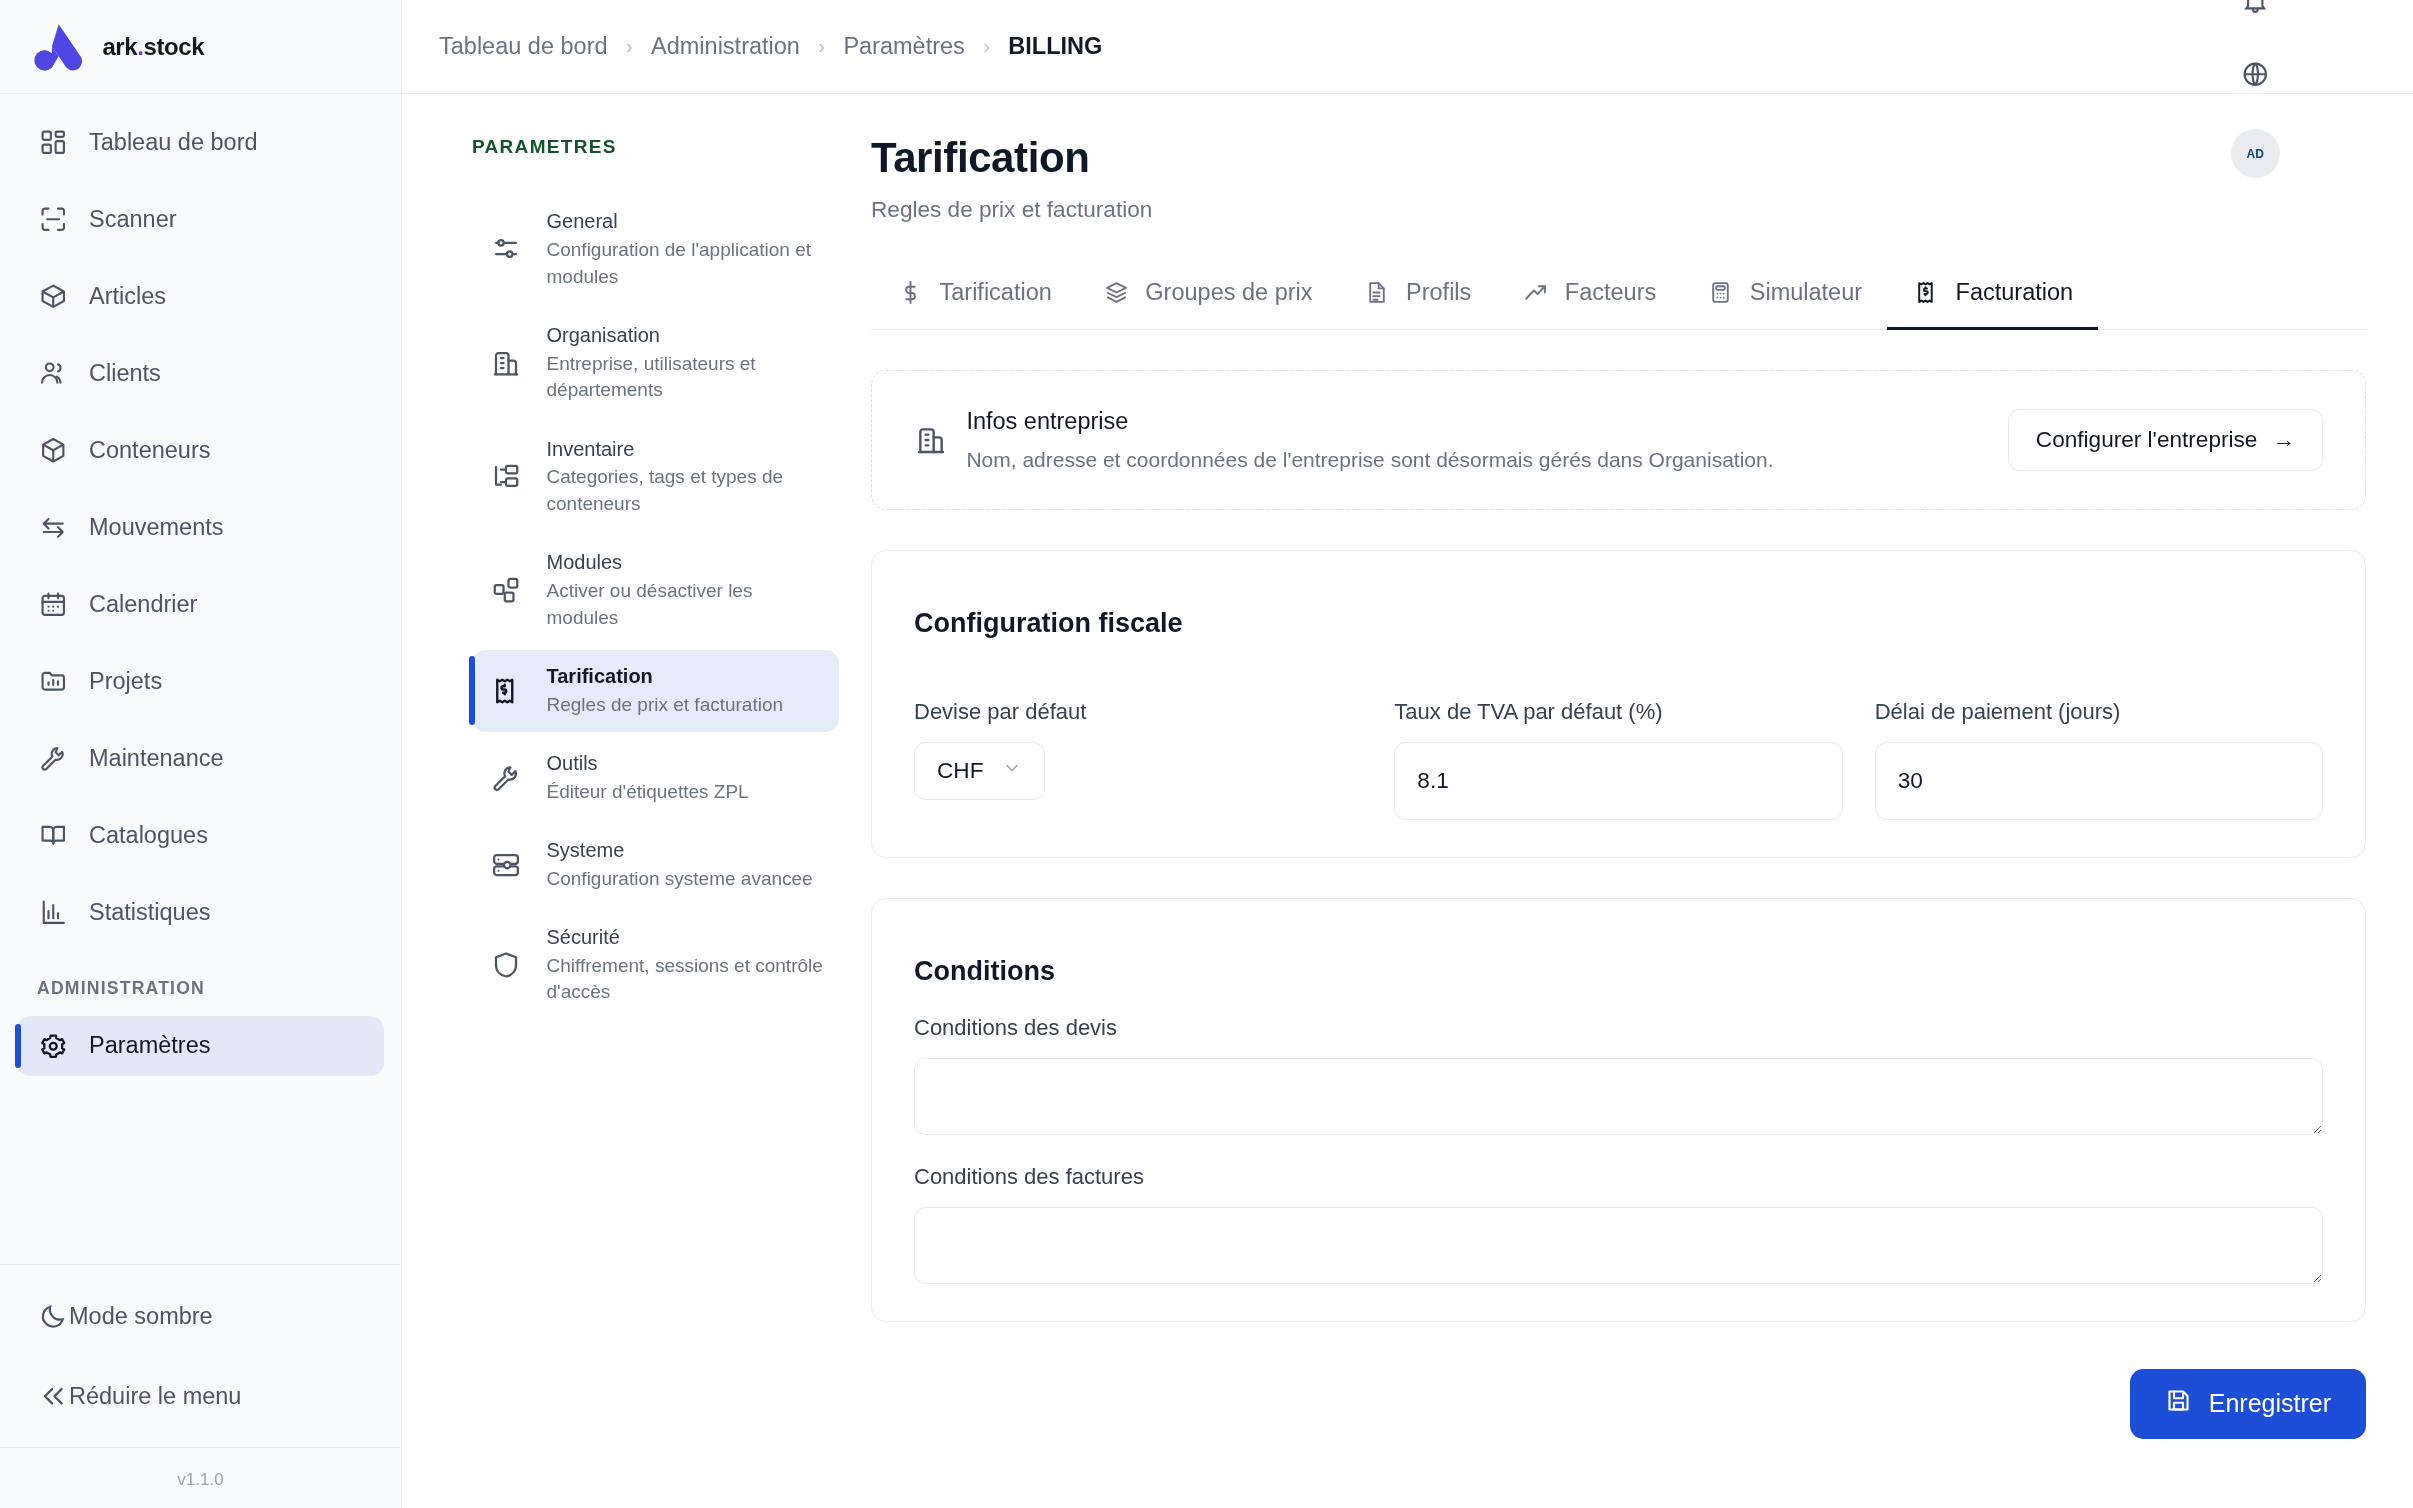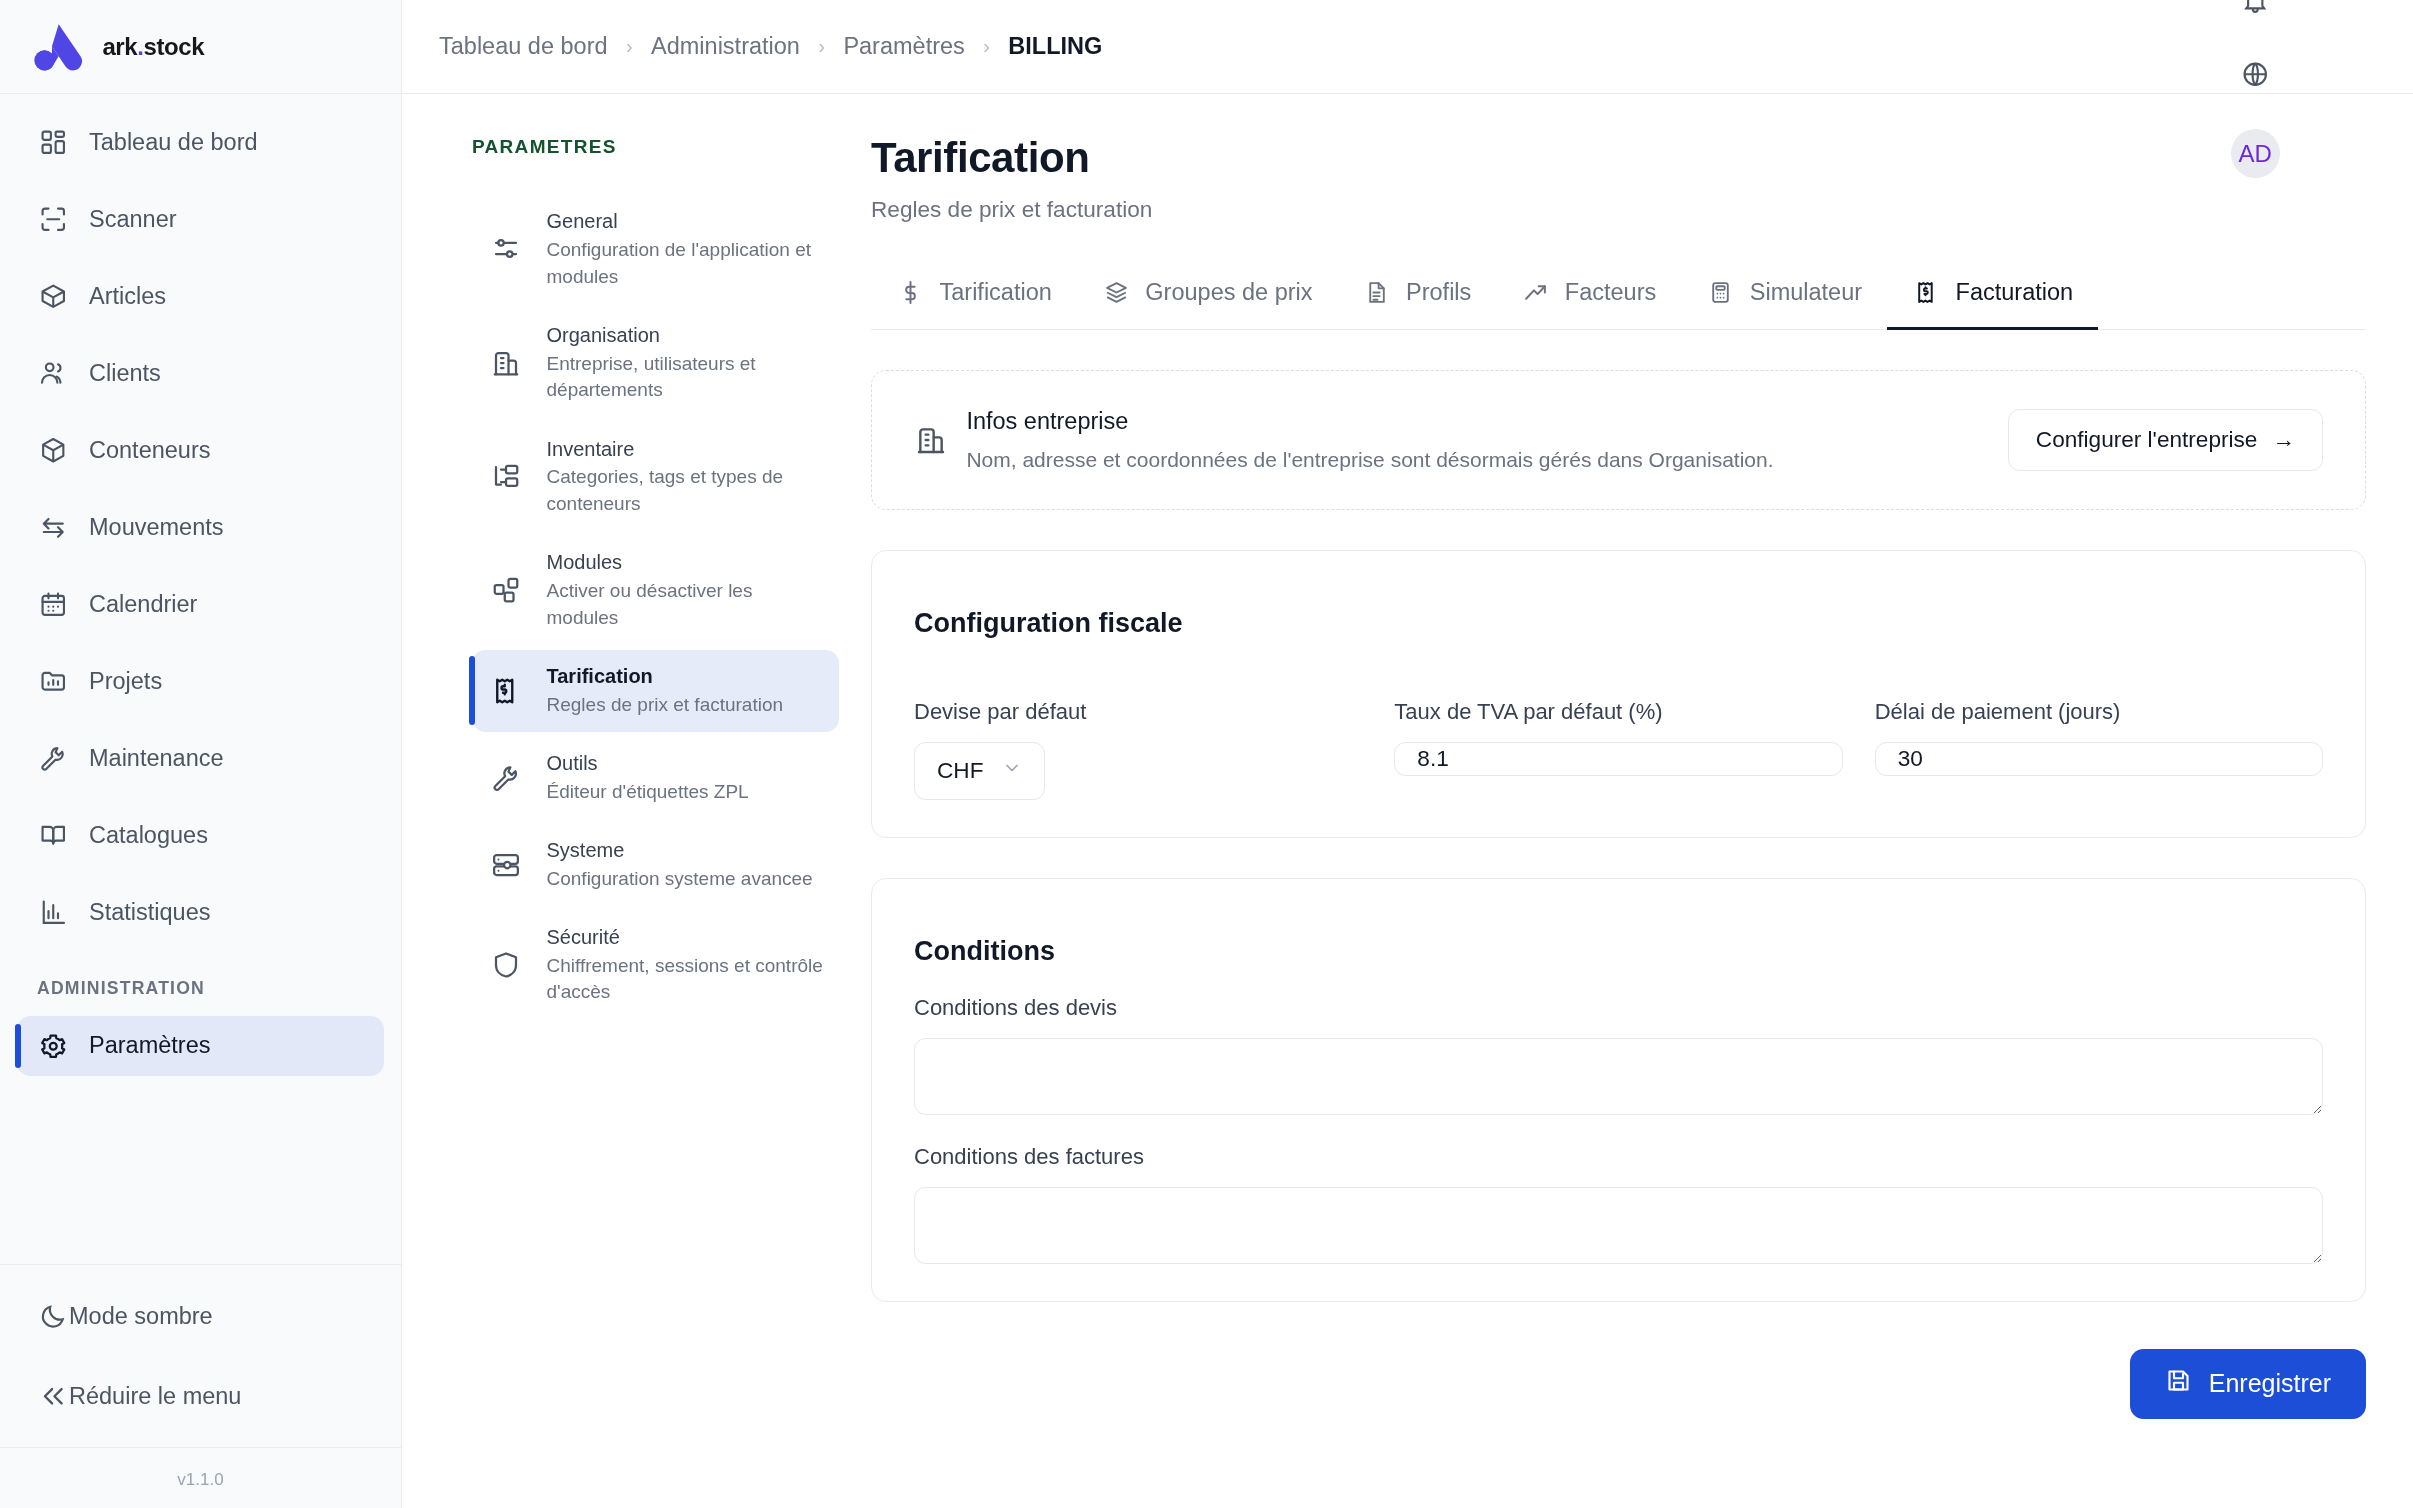--- a/index.html
+++ b/index.html
@@ -104,23 +104,23 @@
     padding: 5px 11.7px; font-size: 18.4px; color: #6b7280;
     background: #fbfbfc; line-height: 1.2;
   }
   .icon-btn {
     width: 39px; height: 39px;
     display: flex; align-items: center; justify-content: center;
     color: #4b5563; cursor: pointer;
   }
   .avatar {
     width: 49px; height: 49px; border-radius: 50%;
-    background: #e9ebf1; color: #6d28d9;
+    background: #e9ebf1; color: #0c4a6e;
     display: flex; align-items: center; justify-content: center;
-    font-size: 24px; font-weight: 400; cursor: pointer;
+    font-size: 12px; font-weight: 700; cursor: pointer;
   }
 
   .content { flex: 1 1 auto; display: flex; min-height: 0; }
 
   
   .settings-nav {
     width: 469px; flex: 0 0 469px;
     padding: 42px 32px 0 70px;
   }
   .settings-title {
@@ -206,21 +206,21 @@
   }
   .field-label { font-size: 22px; color: #374151; margin-bottom: 17px; display: block; }
   .select-box {
     display: inline-flex; align-items: center; gap: 18.4px;
     border: 1.7px solid #e5e7eb; border-radius: 11.7px;
     padding: 15px 22px; font-size: 22.6px; color: #111827;
     background: #fff; cursor: pointer;
   }
   .input {
     width: 100%; border: 1.7px solid #e5e7eb; border-radius: 11.7px;
-    padding: 3px 22px; font-size: 22.6px; color: #111827;
+    padding: 25px 22px; font-size: 22.6px; color: #111827;
     background: #fff; font-family: "Liberation Sans", sans-serif;
   }
   .ta-wrap { margin-top: 28.5px; }
   .ta-wrap:first-of-type { margin-top: 47px; }
   textarea.input {
     height: 77px; resize: vertical; display: block;
   }
   .actions {
     display: flex; justify-content: flex-end;
     padding: 47px 0 34px 0;

